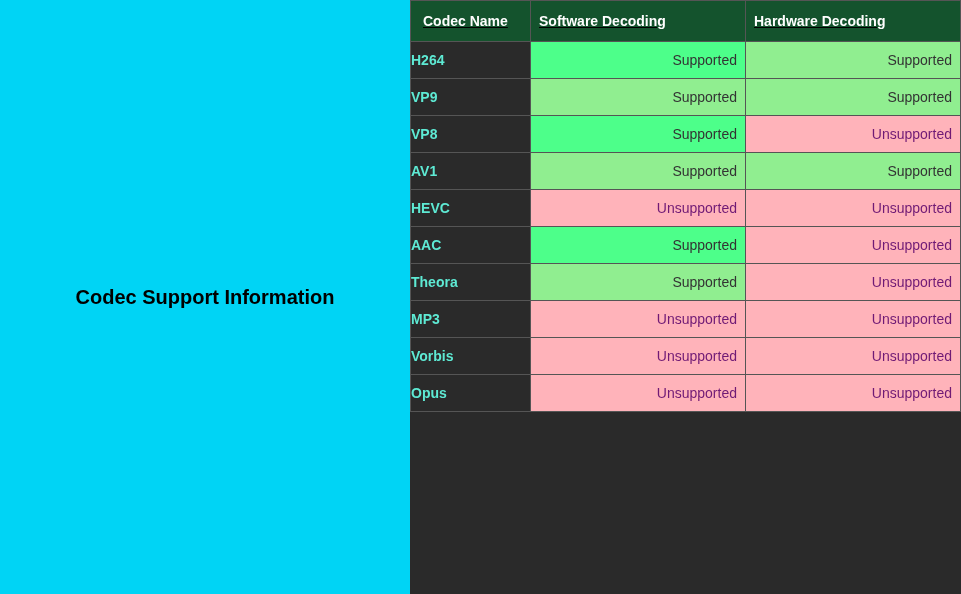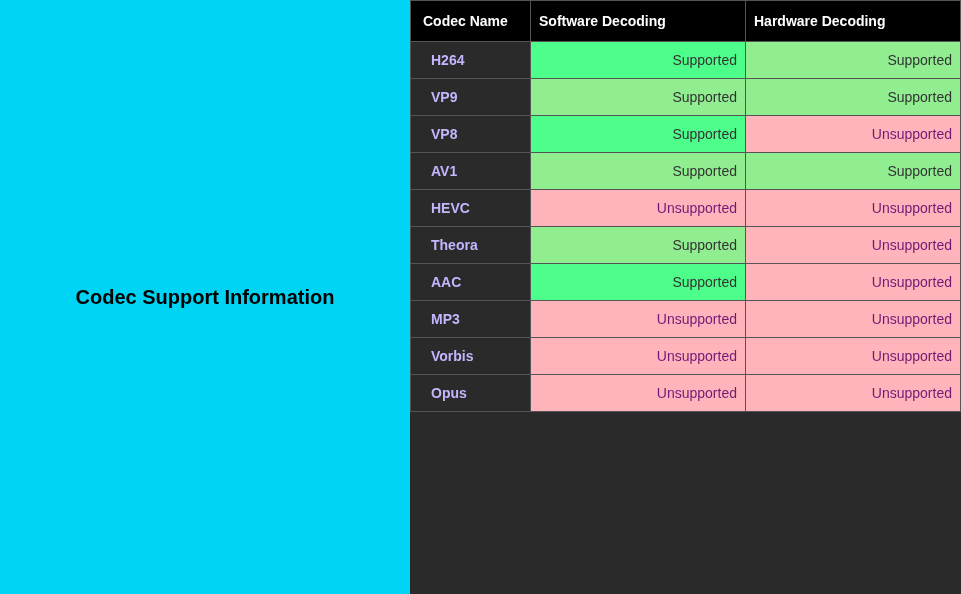--- a/index.html
+++ b/index.html
@@ -38,21 +38,22 @@
       overflow: hidden;
     }
 
     table {
       width: 100%;
       border-collapse: collapse;
       table-layout: fixed;
     }
 
     thead tr {
-      background-color: #000000;
+      background-color: #14532d;
+      text-decoration: underline;
     }
 
     thead th {
       padding: 12px 8px;
       color: #fff;
       font-size: 14px;
       font-weight: bold;
       text-align: left;
       border: 1px solid #555;
     }
@@ -70,23 +71,23 @@
     tbody td {
       padding: 10px 8px;
       font-size: 14px;
       text-align: right;
       border: 1px solid #555;
       color: #333;
     }
 
     tbody td:first-child {
       text-align: left;
-      padding-left: 20px;
+      padding-left: 0;
       font-weight: bold;
-      color: #c4b5fd;
+      color: #5eead4;
       background-color: #2a2a2a;
     }
 
     .supported {
       background-color: #90ee90;
       color: #333;
     }
 
     .unsupported {
       background-color: #ffb3ba;
@@ -134,27 +135,27 @@
           <td>AV1</td>
           <td class="supported">Supported</td>
           <td class="supported">Supported</td>
         </tr>
         <tr>
           <td>HEVC</td>
           <td class="unsupported">Unsupported</td>
           <td class="unsupported">Unsupported</td>
         </tr>
         <tr>
-          <td>Theora</td>
-          <td class="supported">Supported</td>
+          <td>AAC</td>
+          <td class="supported-bright">Supported</td>
           <td class="unsupported">Unsupported</td>
         </tr>
         <tr>
-          <td>AAC</td>
-          <td class="supported-bright">Supported</td>
+          <td>Theora</td>
+          <td class="supported">Supported</td>
           <td class="unsupported">Unsupported</td>
         </tr>
         <tr>
           <td>MP3</td>
           <td class="unsupported">Unsupported</td>
           <td class="unsupported">Unsupported</td>
         </tr>
         <tr>
           <td>Vorbis</td>
           <td class="unsupported">Unsupported</td>

